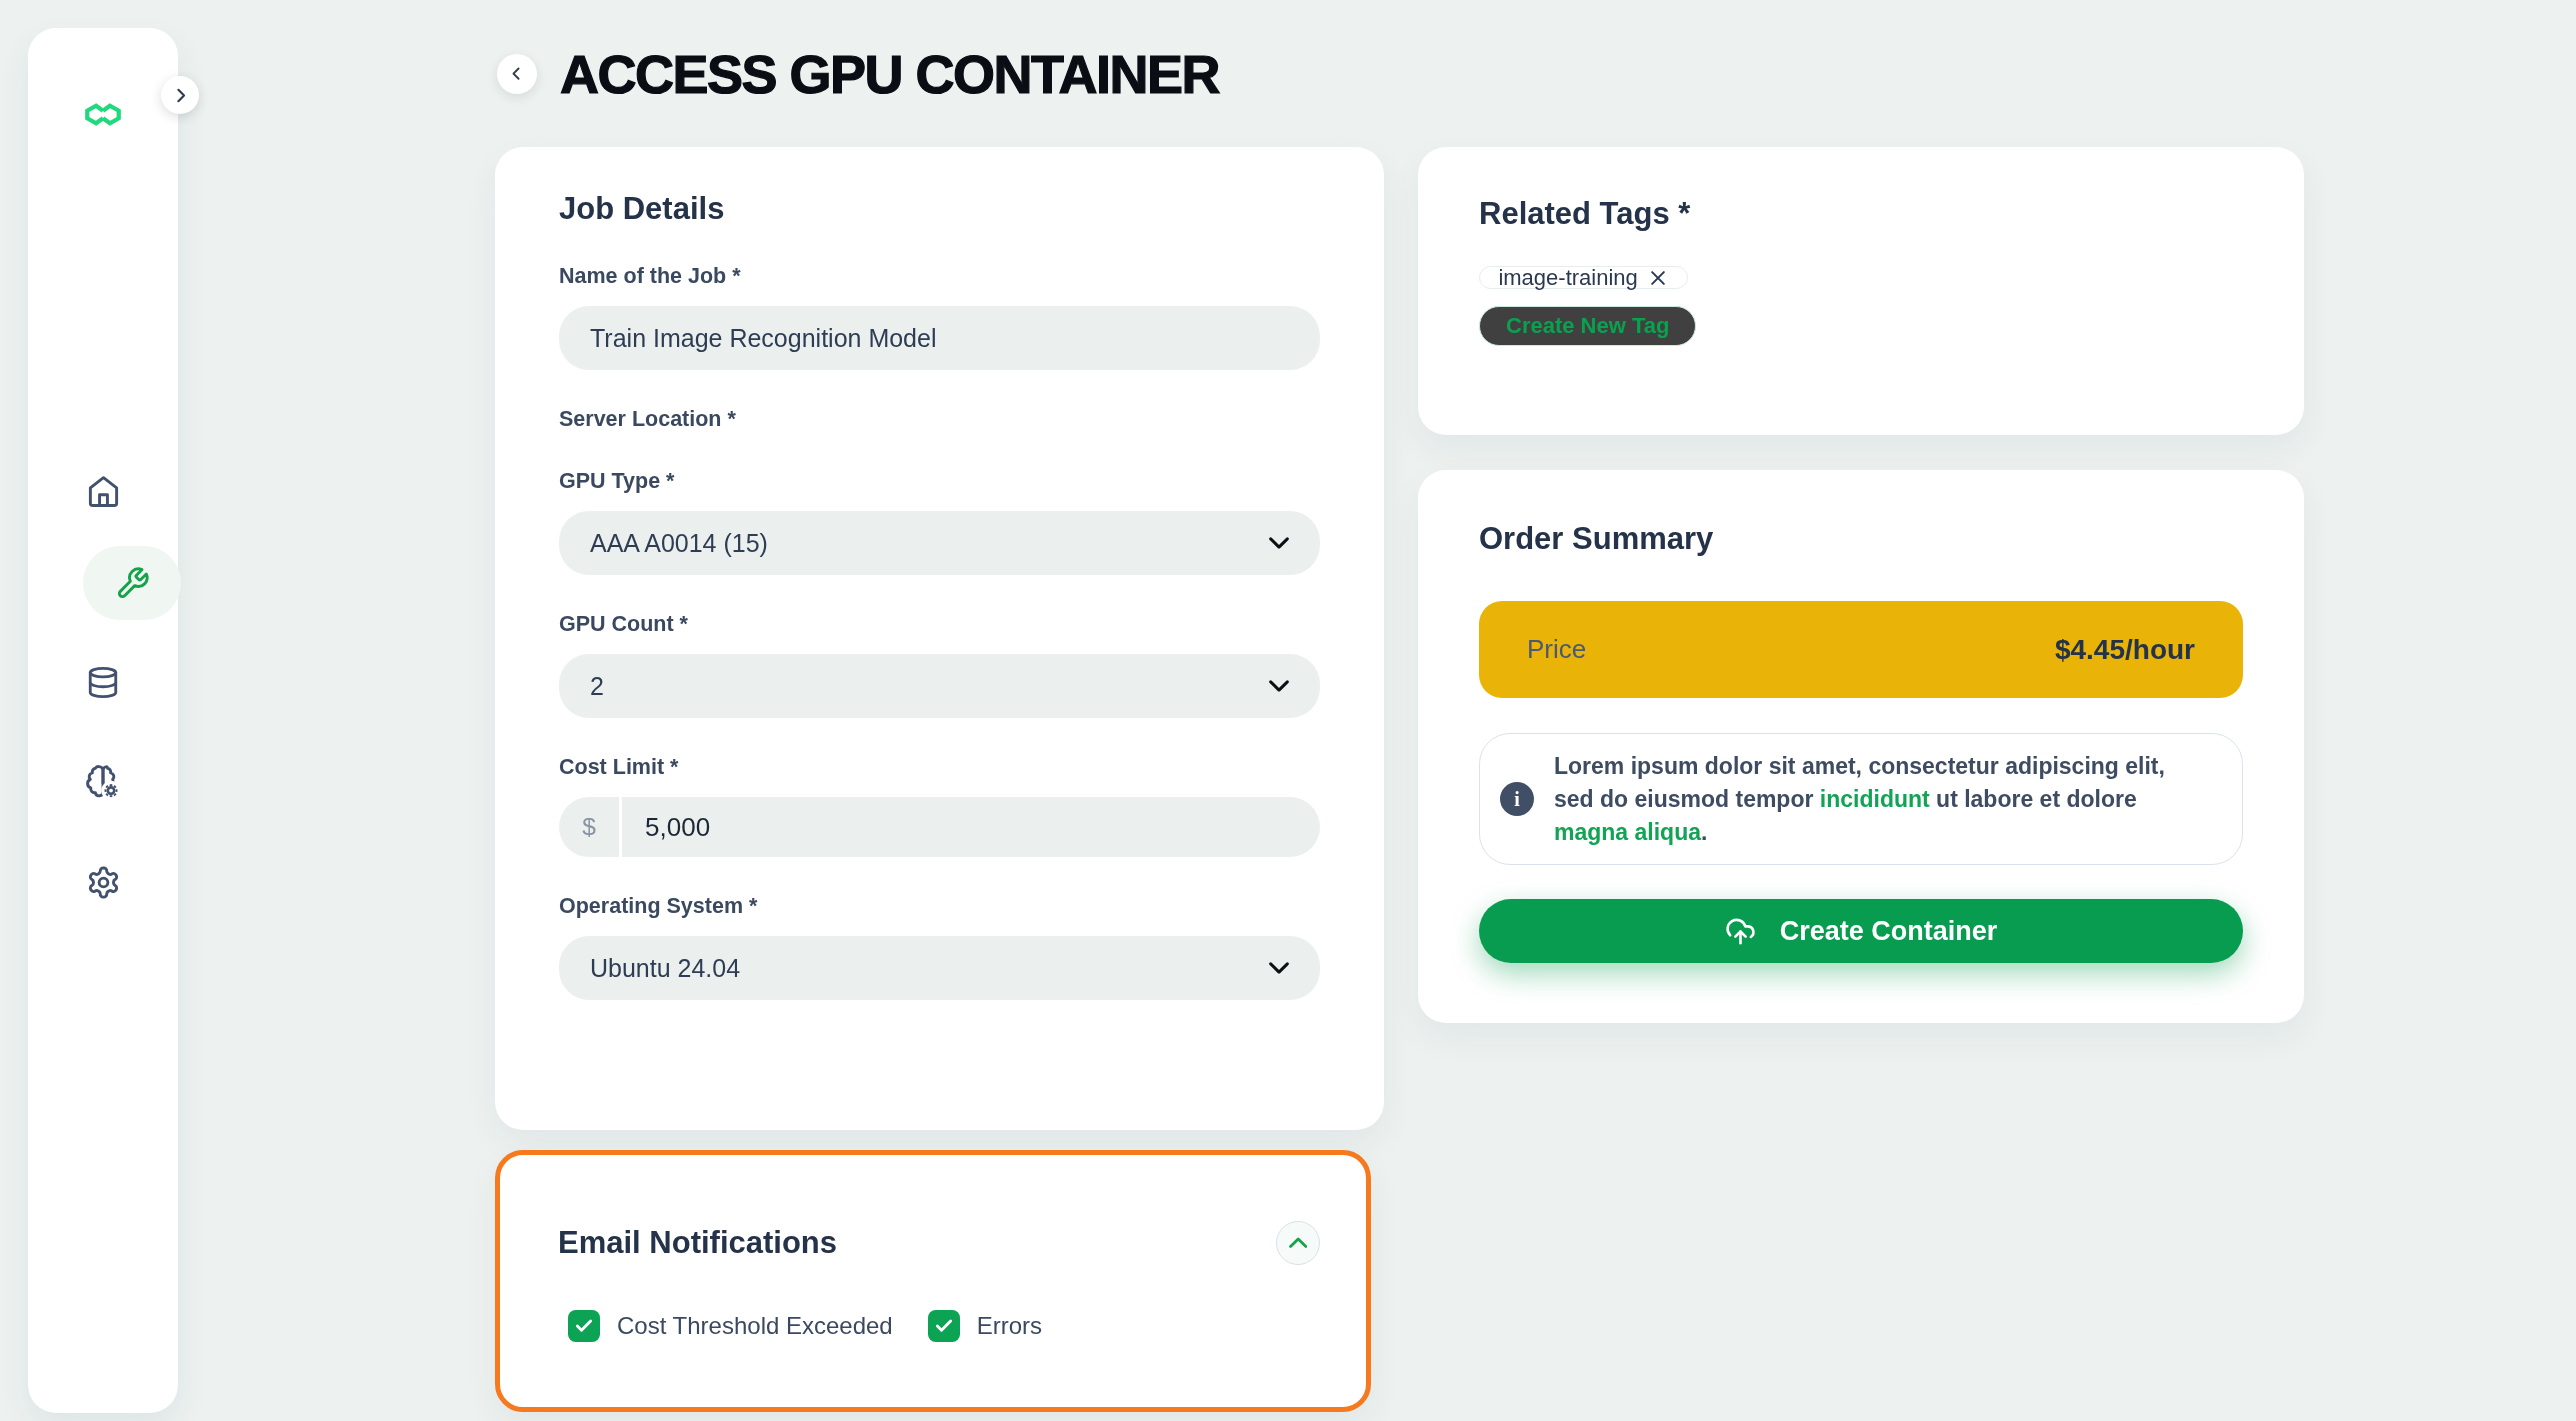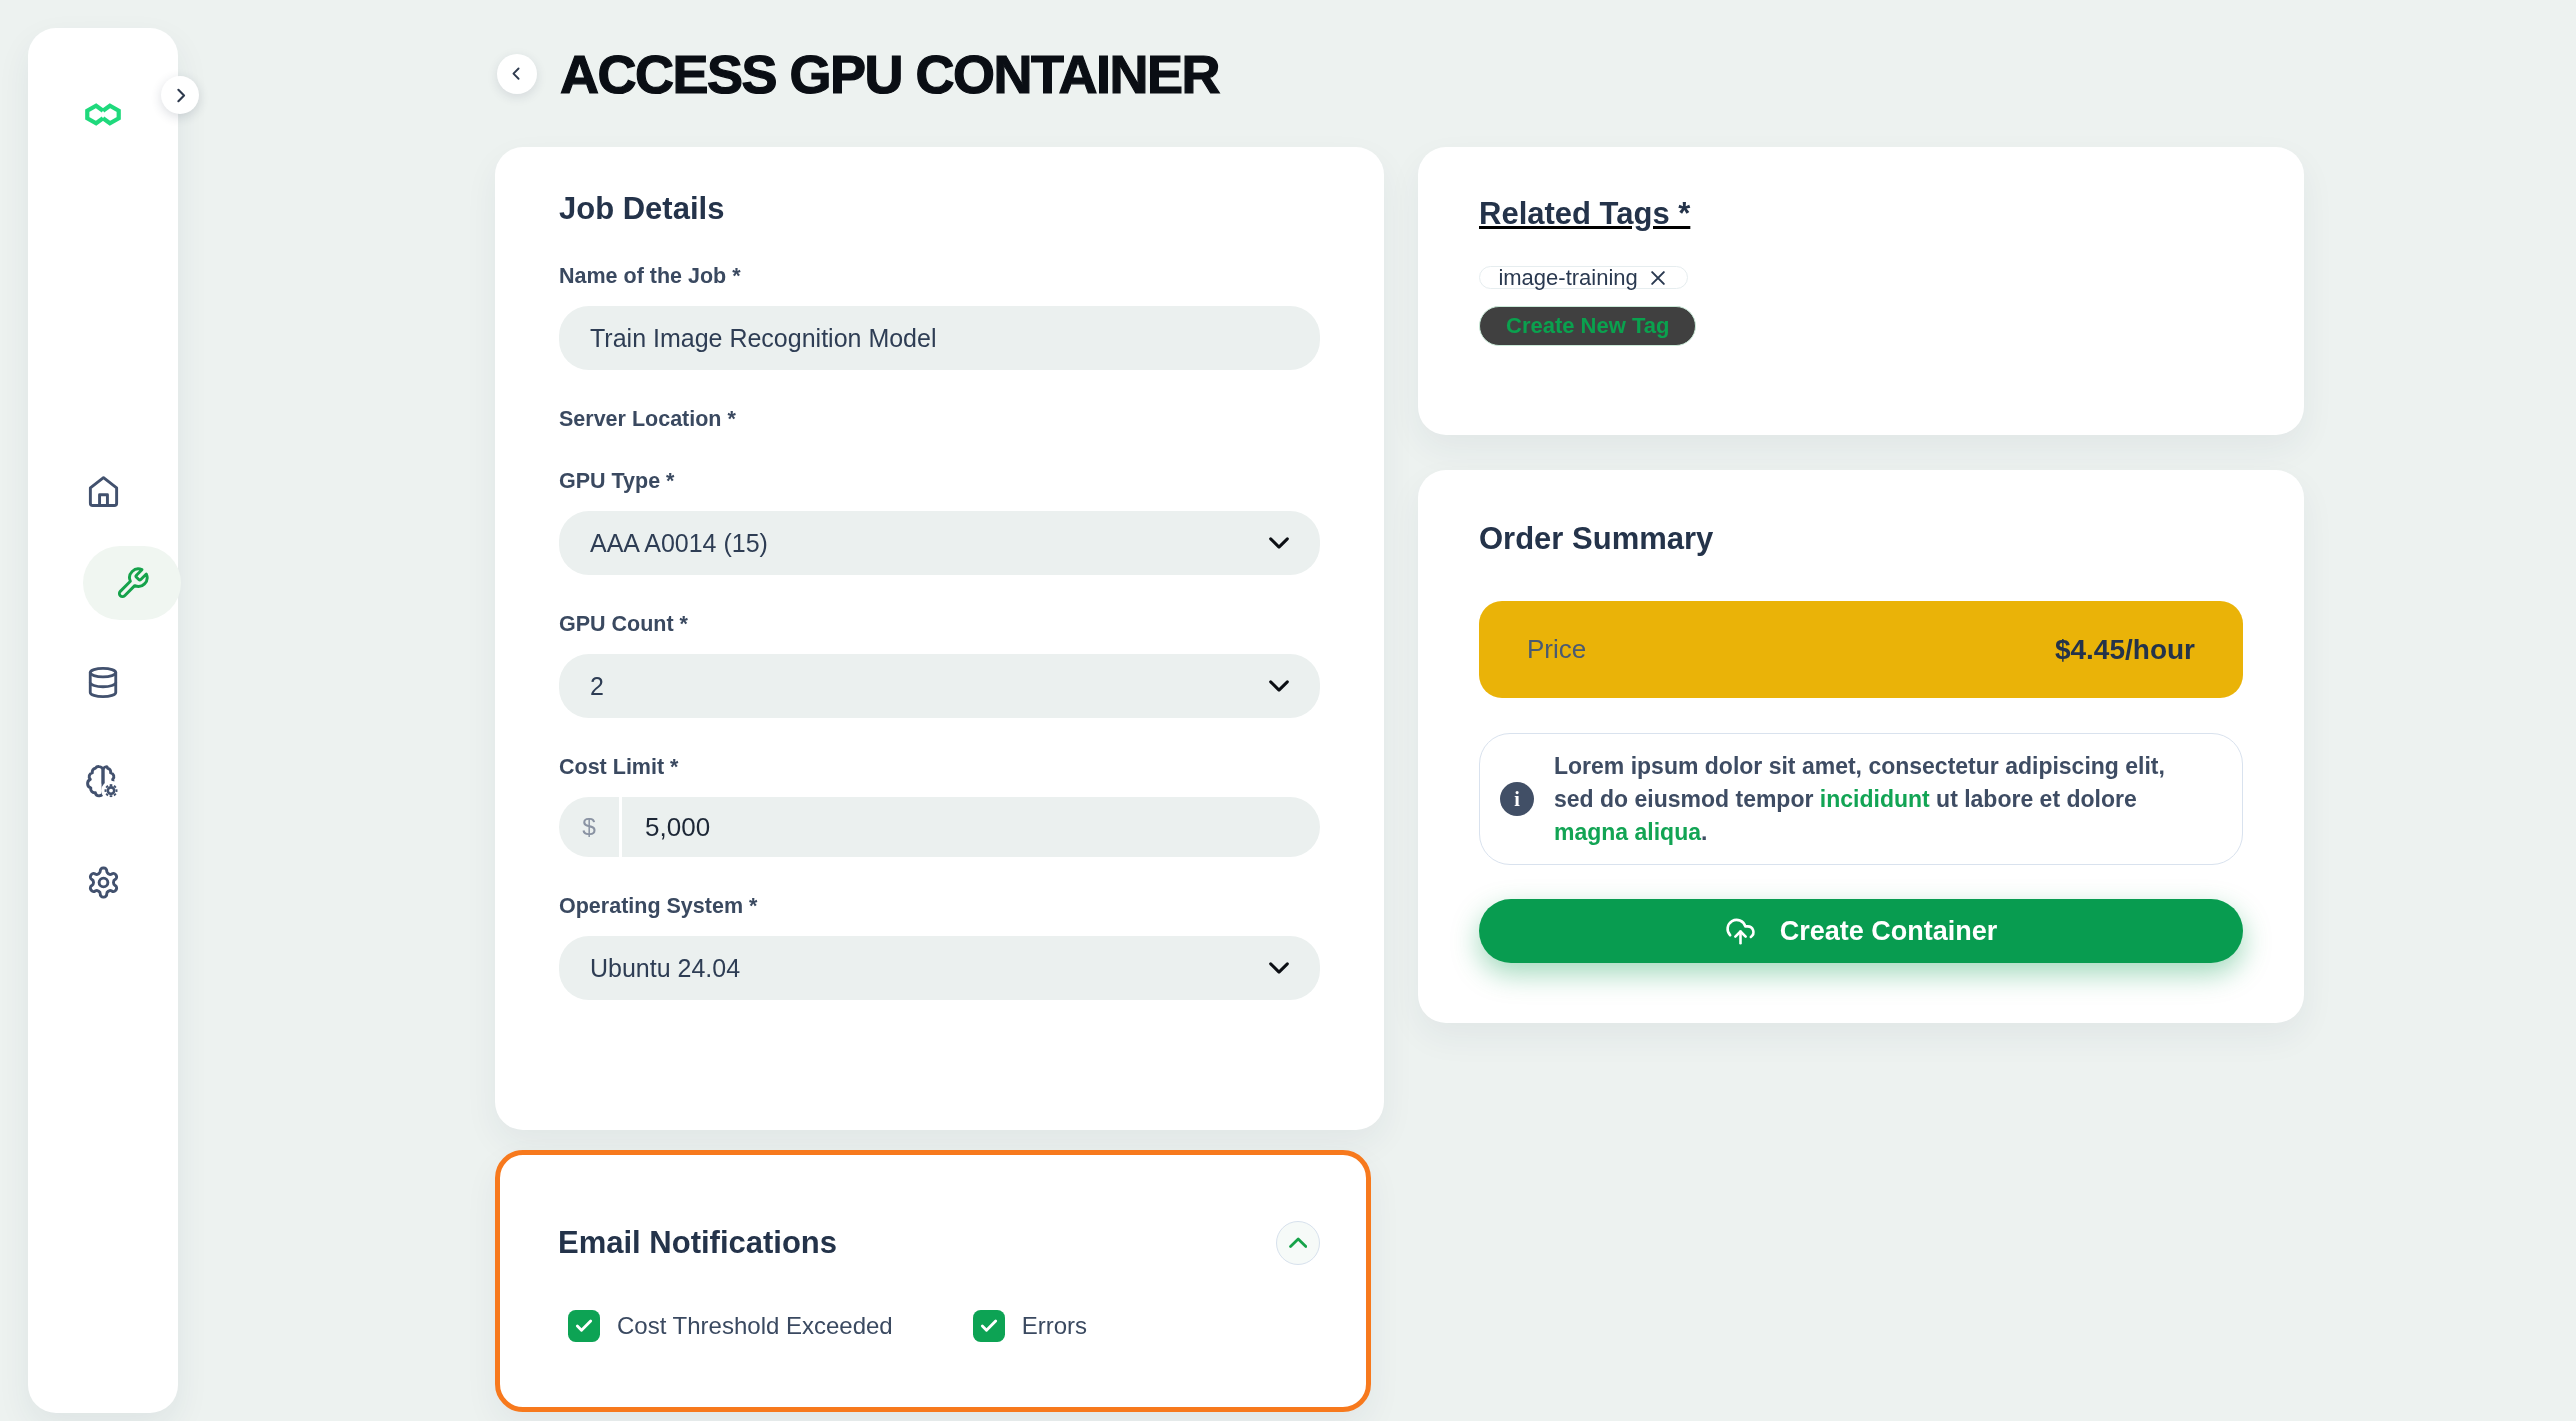--- a/index.html
+++ b/index.html
@@ -51,24 +51,24 @@
   .card-email { left:495px; top:1150px; width:876px; height:262px; border:5.4px solid #F7791D;
     border-radius:28px; padding:0; }
   .email-head { position:absolute; left:58px; right:46px; top:66px; display:flex; align-items:center; justify-content:space-between; }
   .collapse-btn { width:44px; height:44px; border-radius:50%; background:#F6FAF8; border:1.5px solid #D7E1ED;
     display:flex; align-items:center; justify-content:center; cursor:pointer; }
   .email-row { position:absolute; left:68px; top:155px; display:flex; align-items:center; }
   .checkbox { width:32px; height:32px; border-radius:7.7px; background:#0DA354;
     display:flex; align-items:center; justify-content:center; cursor:pointer; flex:0 0 auto; }
   .cb-label { font-size:24px; color:#3A4960; margin-left:17px; }
   .cb-group { display:flex; align-items:center; }
-  .cb-group + .cb-group { margin-left:80px; }
-
-  
-  .card-tags { left:1418px; top:147px; width:886px; height:288px; padding:49px 61px;text-decoration:underline; }
+  .cb-group + .cb-group { margin-left:35px; }
+
+  
+  .card-tags { left:1418px; top:147px; width:886px; height:288px; padding:49px 61px; }
   .tag-pill { display:inline-flex; align-items:center; height:23px; border:1.5px solid #E6EDEF;
     border-radius:20px; padding:0 18.4px; margin-top:34px; background:#fff; }
   .tag-text { font-size:22px; color:#2A3950; }
   .tag-close { margin-left:10.7px; cursor:pointer; display:flex; align-items:center; }
   .create-tag { display:inline-flex; align-items:center; height:40px; border:1.5px solid #CBEBD9;
     border-radius:20px; padding:0 26px; margin-top:17px; background:#404040; cursor:pointer;
     font-size:22px; font-weight:700; color:#0AA14E; }
   .pill-row { display:block; }
 
   

